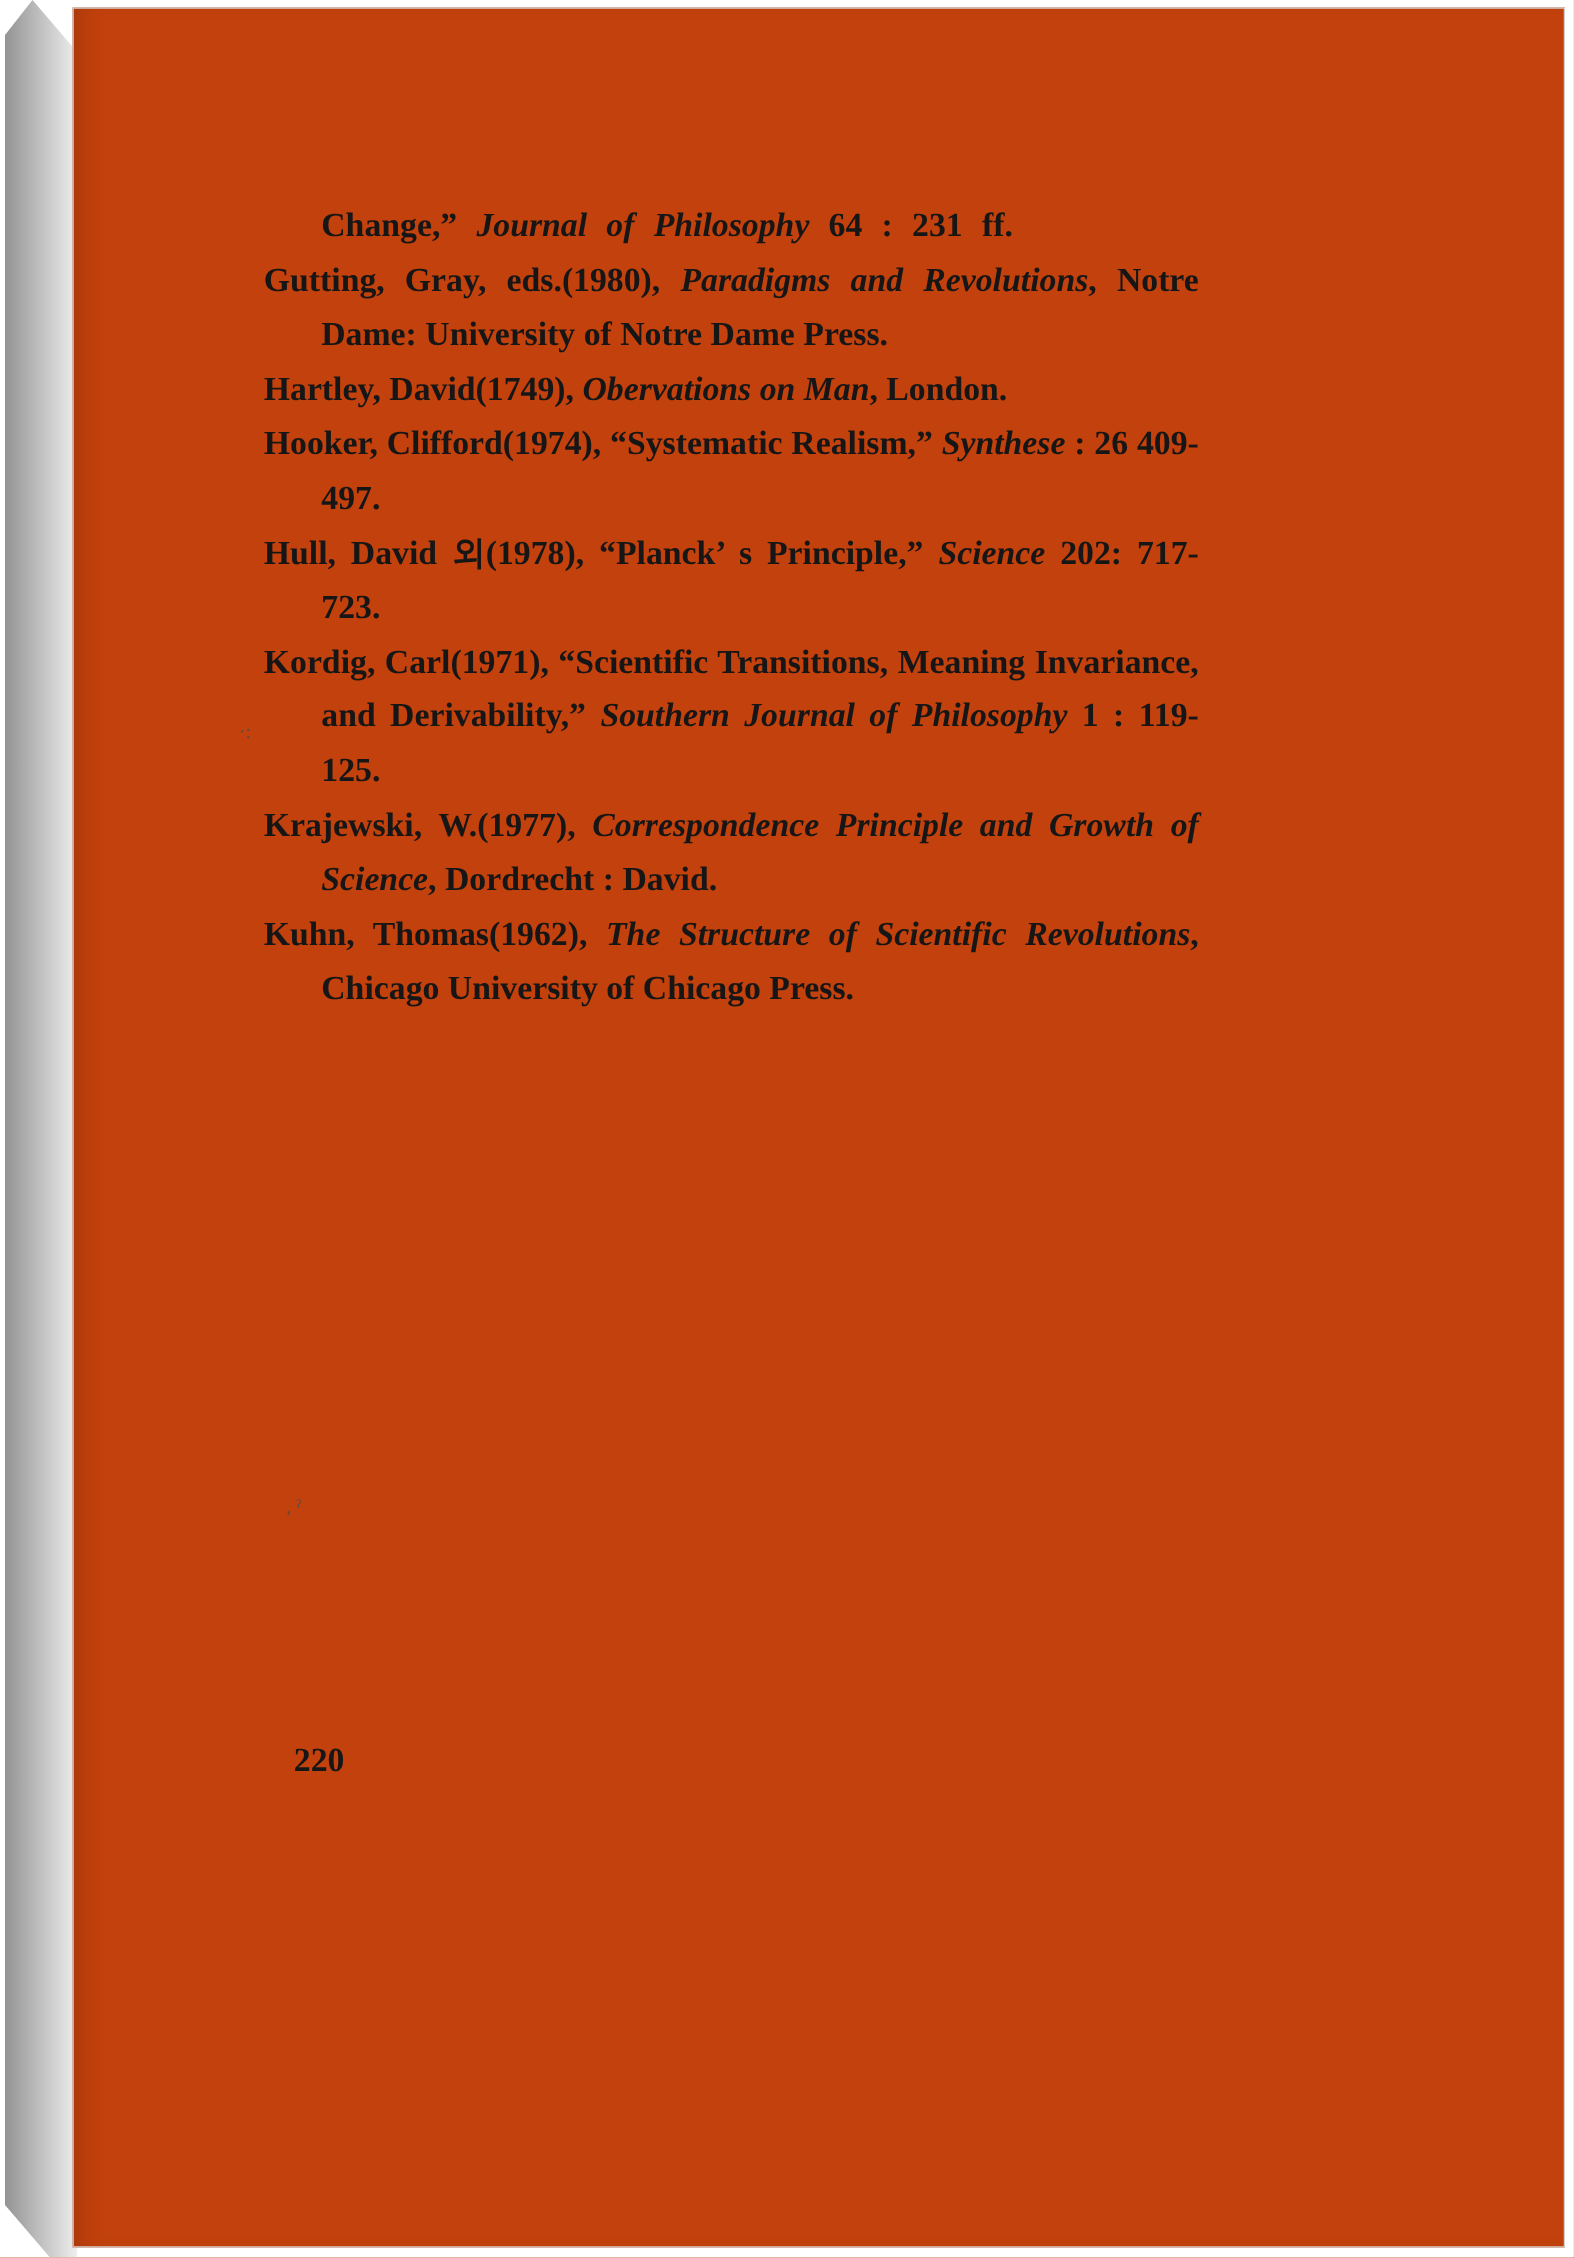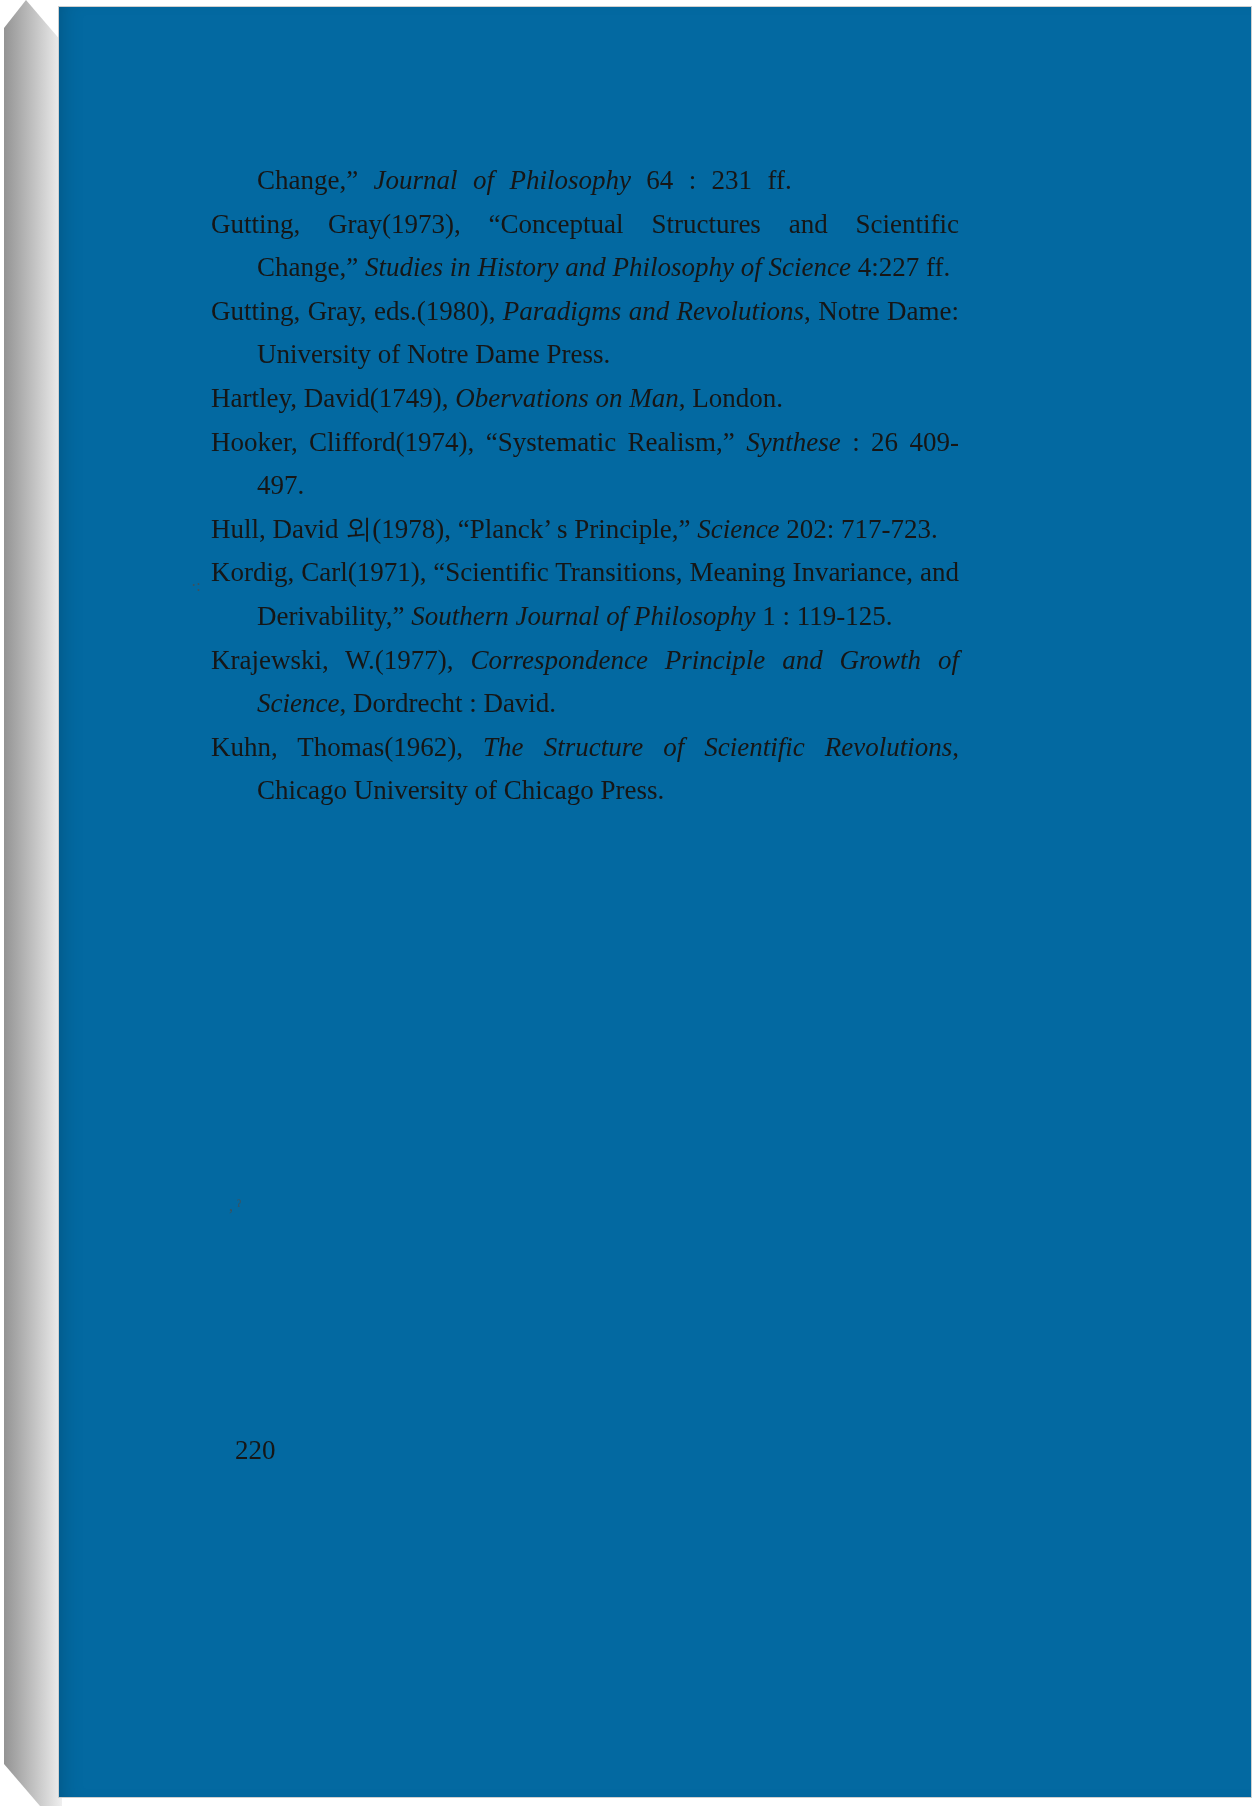--- a/index.html
+++ b/index.html
@@ -19,23 +19,24 @@
   .book-edge {
     position: absolute; left: 0; top: 0;
     width: 62px; height: 1806px;
     background: linear-gradient(to right, #8d8d8d 0%, #b4b4b4 40%, #d9d9d9 78%, #efefef 100%);
     clip-path: polygon(26px 0px, 62px 42px, 62px 1806px, 40px 1806px, 4px 1764px, 4px 28px);
   }
   .page {
     position: absolute;
     left: 58px; top: 6px;
     width: 1194px; height: 1792px;
-    background: #0369a1;
+    background: #c2410c;
     border: 1px solid #cfcfcf;
     box-shadow: inset 16px 0 24px -18px rgba(0,0,0,0.25);
+    font-weight: bold;
   }
   .content {
     position: absolute;
     left: 152px; top: 152px;
     width: 748px;
     color: #161616;
     font-size: 27px;
     line-height: 43.6px;
   }
   .entry {
@@ -45,39 +46,37 @@
     text-indent: -46px;
   }
   .entry.cont { text-indent: 0; }
   .entry.spread { word-spacing: 0.32em; }
   .entry em { font-style: italic; }
   .page-number {
     position: absolute;
     left: 176px; top: 1386px;
     font-size: 27px;
     color: #161616;
-    margin-top: 42px;
   }
   .artifact {
     position: absolute;
     font-size: 16px;
     color: #4c4c4c;
     opacity: 0.8;
     line-height: 16px;
   }
 </style>
 </head>
 <body>
 
 <div class="scene">
   <div class="book-edge"></div>
   <div class="page">
     <div class="content">
         <p class="entry cont spread"><span>Change,” </span><em>Journal of Philosophy</em><span> 64 : 231 ff.</span></p>
-        <p class="entry"><span>Gutting, Gray(1973), “Conceptual Structures and Scientific Change,” </span><em>Studies in History and Philosophy of Science</em><span> 4:227 ff.</span></p>
         <p class="entry"><span>Gutting, Gray, eds.(1980), </span><em>Paradigms and Revolutions</em><span>, Notre Dame: University of Notre Dame Press.</span></p>
         <p class="entry"><span>Hartley, David(1749), </span><em>Obervations on Man</em><span>, London.</span></p>
         <p class="entry"><span>Hooker, Clifford(1974), “Systematic Realism,” </span><em>Synthese</em><span> : 26 409-497.</span></p>
         <p class="entry"><span>Hull, David 외(1978), “Planck’ s Principle,” </span><em>Science</em><span> 202: 717-723.</span></p>
         <p class="entry"><span>Kordig, Carl(1971), “Scientific Transitions, Meaning Invariance, and Derivability,” </span><em>Southern Journal of Philosophy</em><span> 1 : 119-125.</span></p>
         <p class="entry"><span>Krajewski, W.(1977), </span><em>Correspondence Principle and Growth of Science</em><span>, Dordrecht : David.</span></p>
         <p class="entry"><span>Kuhn, Thomas(1962), </span><em>The Structure of Scientific Revolutions</em><span>, Chicago University of Chicago Press.</span></p>
       </div>
     <div class="page-number">220</div>
   </div>

